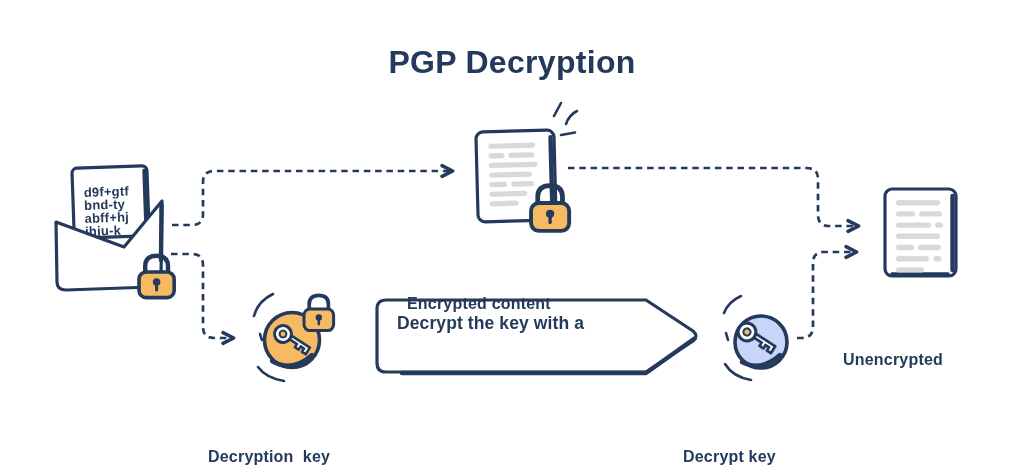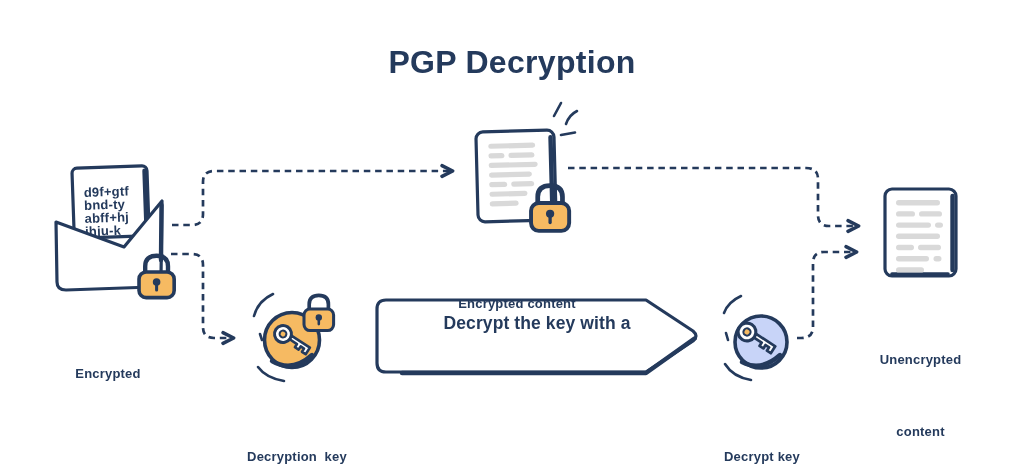--- a/index.html
+++ b/index.html
@@ -10,30 +10,30 @@
   .canvas{
     position:relative;width:1024px;height:475px;background:var(--bg);
     font-family:"Liberation Sans",sans-serif;color:var(--navy);overflow:hidden;
   }
   .canvas svg{position:absolute;left:0;top:0;}
   .title{
     position:absolute;left:0;top:44px;width:1024px;text-align:center;
     font-size:32px;font-weight:700;letter-spacing:.3px;color:var(--navy);
   }
   .label{
-    position:absolute;text-align:center;font-size:13px;font-weight:700;
+    position:absolute;text-align:left;font-size:16px;font-weight:700;
     line-height:25px;letter-spacing:.2px;color:var(--navy);white-space:pre-wrap;
   }
   .lbl-email{left:33px;top:311px;width:150px;}
   .lbl-content{left:407px;top:241px;width:220px;}
   .lbl-unenc{left:843px;top:300px;width:155px;line-height:24px;}
   .lbl-enckey{left:208px;top:394px;width:178px;}
   .lbl-sesskey{left:683px;top:394px;width:158px;}
   .boxtext{
-    position:absolute;left:397px;top:312px;width:280px;text-align:center;
+    position:absolute;left:397px;top:312px;width:280px;text-align:left;
     font-size:17.5px;line-height:22.5px;font-weight:700;letter-spacing:.1px;color:var(--navy);
   }
   
   .ln{stroke:var(--navy);fill:none;stroke-linecap:round;stroke-linejoin:round;}
   .w2{stroke-width:2.6;} .w3{stroke-width:3.2;} .w35{stroke-width:3.6;} .w4{stroke-width:4.4;}
   .fw{fill:#fff;} .fo{fill:var(--orange);} .fb{fill:var(--blue);} .fn{fill:var(--navy);stroke:none;}
   .dash{stroke:var(--navy);stroke-width:2.7;fill:none;stroke-dasharray:6.5 4.8;stroke-linejoin:round;}
   .bar{fill:var(--line-gray);}
   .ptext{font:700 13px "Liberation Sans",sans-serif;fill:var(--navy);letter-spacing:.2px;}
 </style>
@@ -153,30 +153,28 @@
 
     <g>
       <path d="M 386,300 H 646 L 693,331 Q 699,336 693,341 L 646,372 H 386 Q 377,372 377,363 V 309 Q 377,300 386,300 Z" class="fw ln w3"></path>
       <path d="M 402,373 L 646,373 L 694.5,338.5" class="ln w4"></path>
     </g>
   </svg>
 
   <div class="title">PGP Decryption</div>
 
   <div class="label lbl-email">
-    <div>Encrypted</div>
   </div>
 
   <div class="label lbl-content">
     <div>Encrypted content</div>
   </div>
 
   <div class="label lbl-unenc">
     <div>Unencrypted</div>
-    <div>content</div>
   </div>
 
   <div class="label lbl-enckey">
     <div>Decryption  key</div>
   </div>
 
   <div class="label lbl-sesskey">
     <div>Decrypt key</div>
   </div>
 

